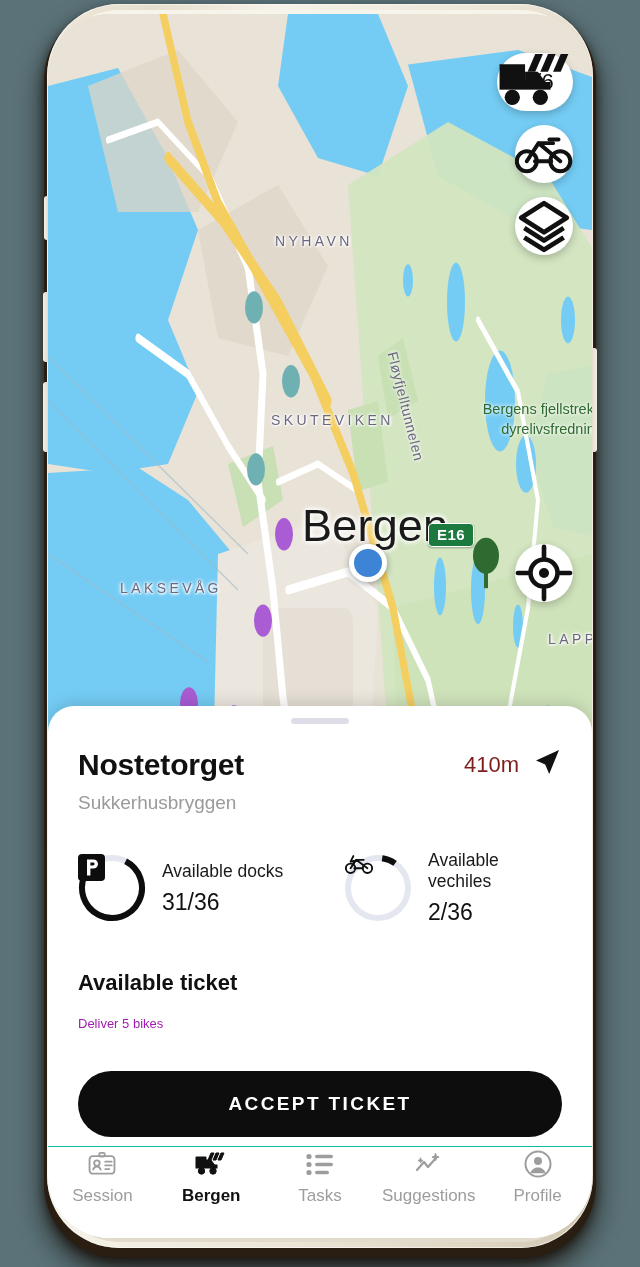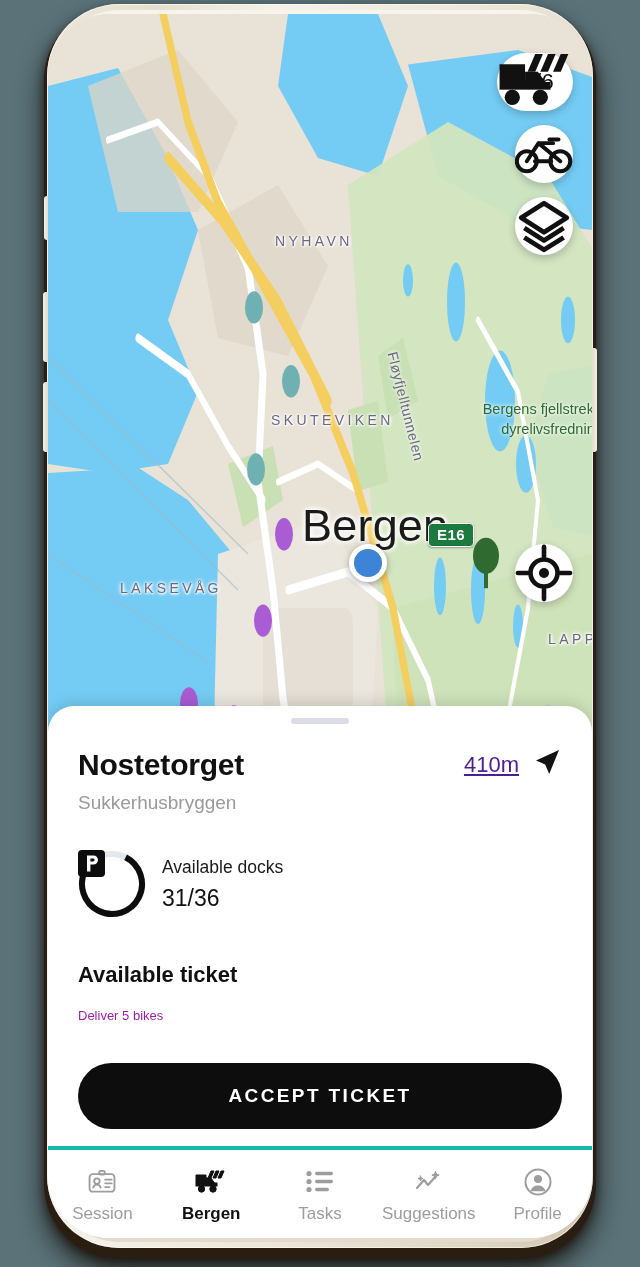--- a/index.html
+++ b/index.html
@@ -101,21 +101,21 @@
   }
   .grabber {
     width: 58px; height: 6px; border-radius: 3px; background: #dcdde6;
     margin: 12px auto 0;
   }
   .sheet-body { padding: 24px 30px 0; flex: 1; }
 
   .row-title { display: flex; align-items: center; justify-content: space-between; }
   .st-name { font-size: 30px; font-weight: 700; color: #111; letter-spacing: -.2px; }
   .dist-wrap { display: flex; align-items: center; gap: 13px; }
-  .dist { font-size: 22px; color: #4c1d95; text-decoration: underline; }
+  .dist { font-size: 22px; color: #7f1d1d; }
   .st-sub { font-size: 19px; color: #9a9a9a; margin-top: 10px; }
 
   .stats { display: flex; margin-top: 36px; }
   .stat { display: flex; align-items: center; gap: 16px; }
   .stat.docks { width: 272px; }
   .ring { position: relative; width: 68px; height: 68px; flex: 0 0 68px; }
   .ring svg { position: absolute; inset: 0; }
   .ring .glyph {
     position: absolute; inset: 0; display: flex; align-items: center; justify-content: center;
   }
@@ -128,22 +128,22 @@
 
   .accept {
     display: block; width: 100%; height: 66px; margin-top: 40px;
     background: #0d0d0d; color: #fff; border: 0; border-radius: 33px;
     font-family: inherit; font-size: 19px; font-weight: 700; letter-spacing: 2.4px;
     cursor: pointer;
   }
 
   
   .tabbar {
-    height: 92px; border-top: 4px solid #14b8a6;
-    display: flex; align-items: center; padding-top: 2px;
+    height: 92px; border-top: 1px solid #14b8a6;
+    display: flex; align-items: flex-start; padding-top: 2px;
     background: #fff;
   }
   .tab {
     flex: 1; display: flex; flex-direction: column; align-items: center; gap: 7px;
     cursor: pointer;
   }
   .tab .tico { height: 30px; display: flex; align-items: center; justify-content: center; }
   .tab .tlab { font-size: 17px; color: #9d9d9d; }
   .tab.active .tlab { color: #111; font-weight: 700; }
   .tab.active .tico svg { fill: #111; stroke: #111; }
@@ -397,20 +397,40 @@
                            M12.4 8.6v2.9h2.5c1 0 1.6-.5 1.6-1.45S15.9 8.6 14.9 8.6z" fill="#fff"></path>
                 </svg>
               </div>
             </div>
             <div class="stat-txt">
               <span class="stat-label">Available docks</span>
               <span class="stat-val">31/36</span>
             </div>
           </div>
 
+          <div class="stat vehicles">
+            <div class="ring">
+              <svg viewBox="0 0 68 68">
+                <circle cx="34" cy="34" r="30" fill="none" stroke="#e4e7f0" stroke-width="6"></circle>
+                <circle cx="34" cy="34" r="30" fill="none" stroke="#0d0d0d" stroke-width="6" stroke-linecap="butt" stroke-dasharray="14 334" transform="rotate(-82 34 34)"></circle>
+              </svg>
+              <div class="glyph">
+                <svg width="30" height="21" viewBox="0 0 32 22" fill="none" stroke="#0d0d0d" stroke-width="2">
+                  <circle cx="7" cy="15" r="5"></circle>
+                  <circle cx="25" cy="15" r="5"></circle>
+                  <path d="M7 15 L13 6 L21 6 M13 6 L25 15 M11 15 L20 15" stroke-linecap="round" stroke-linejoin="round"></path>
+                  <path d="M10 2 L7 8 L12 7 L9 12" stroke-linecap="round" stroke-linejoin="round"></path>
+                </svg>
+              </div>
+            </div>
+            <div class="stat-txt">
+              <span class="stat-label">Available vechiles</span>
+              <span class="stat-val">2/36</span>
+            </div>
+          </div>
 
         </div>
 
         <div class="tkt-head">Available ticket</div>
         <div class="tkt-desc">Deliver 5 bikes</div>
 
         <button class="accept">ACCEPT TICKET</button>
       </div>
 
       <div class="tabbar">

